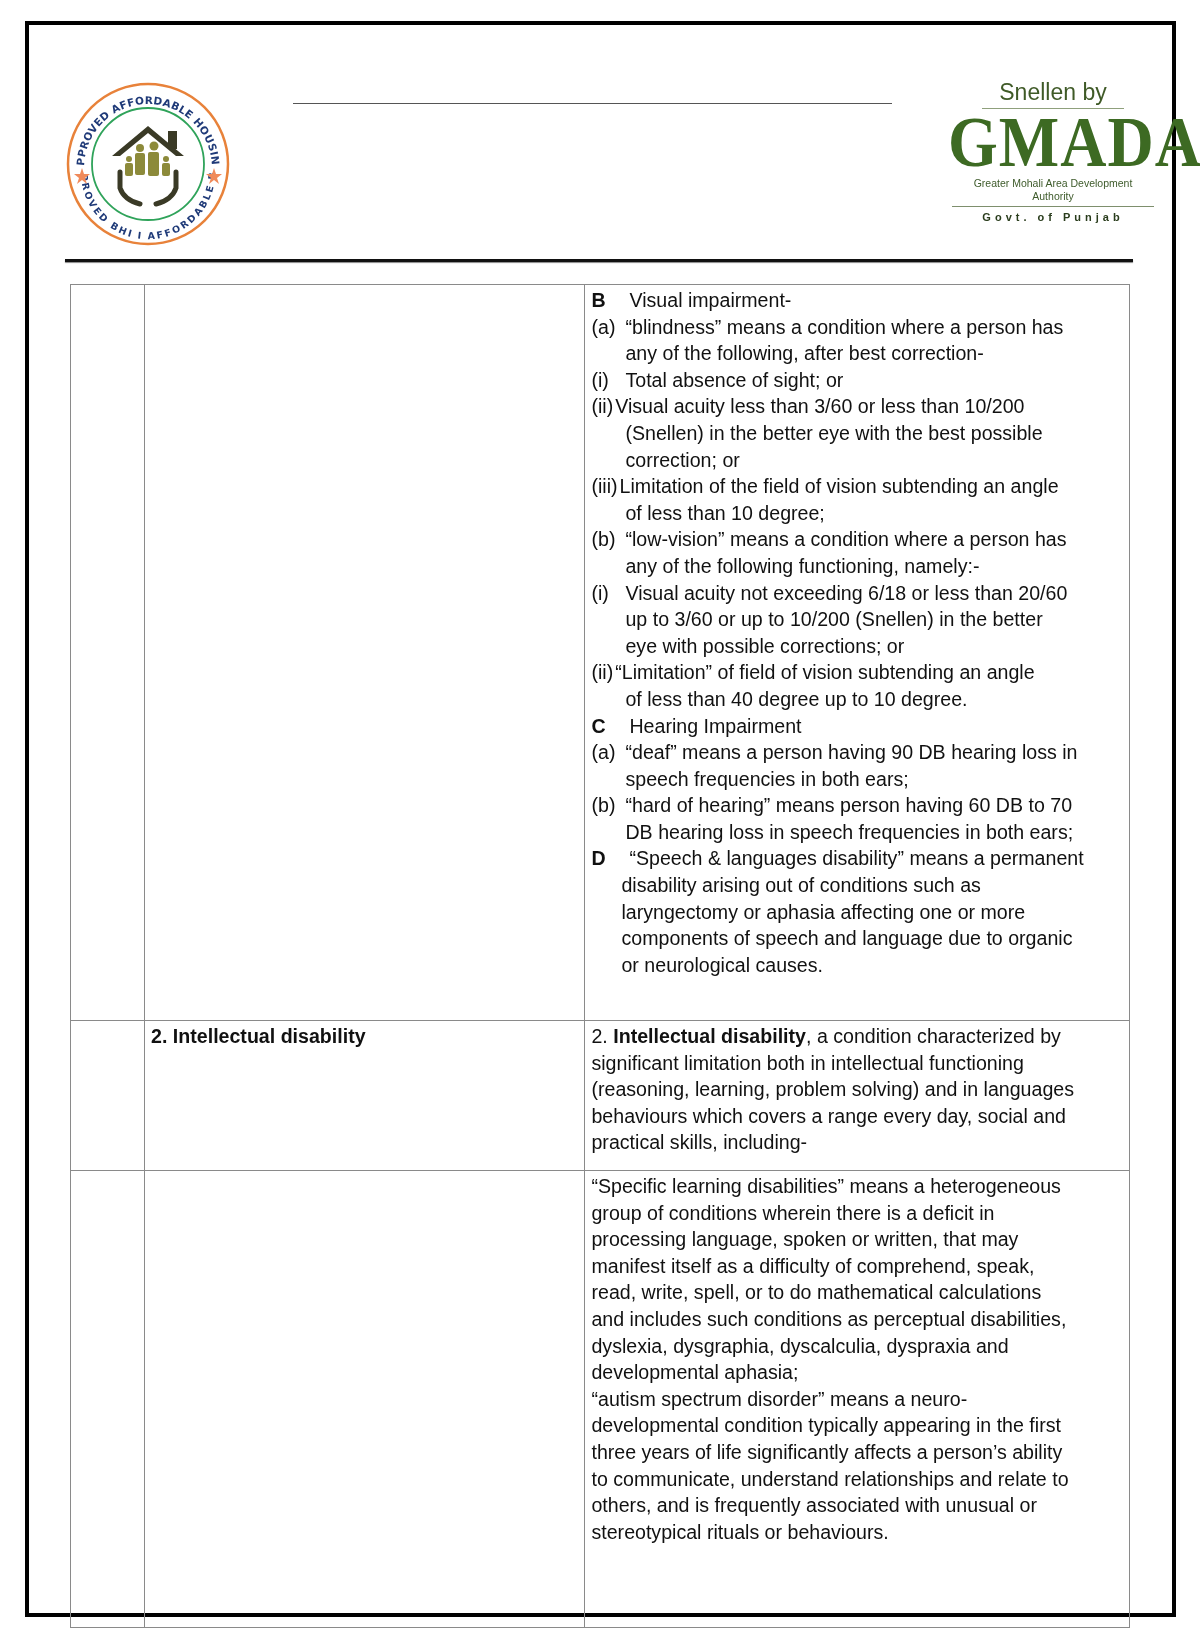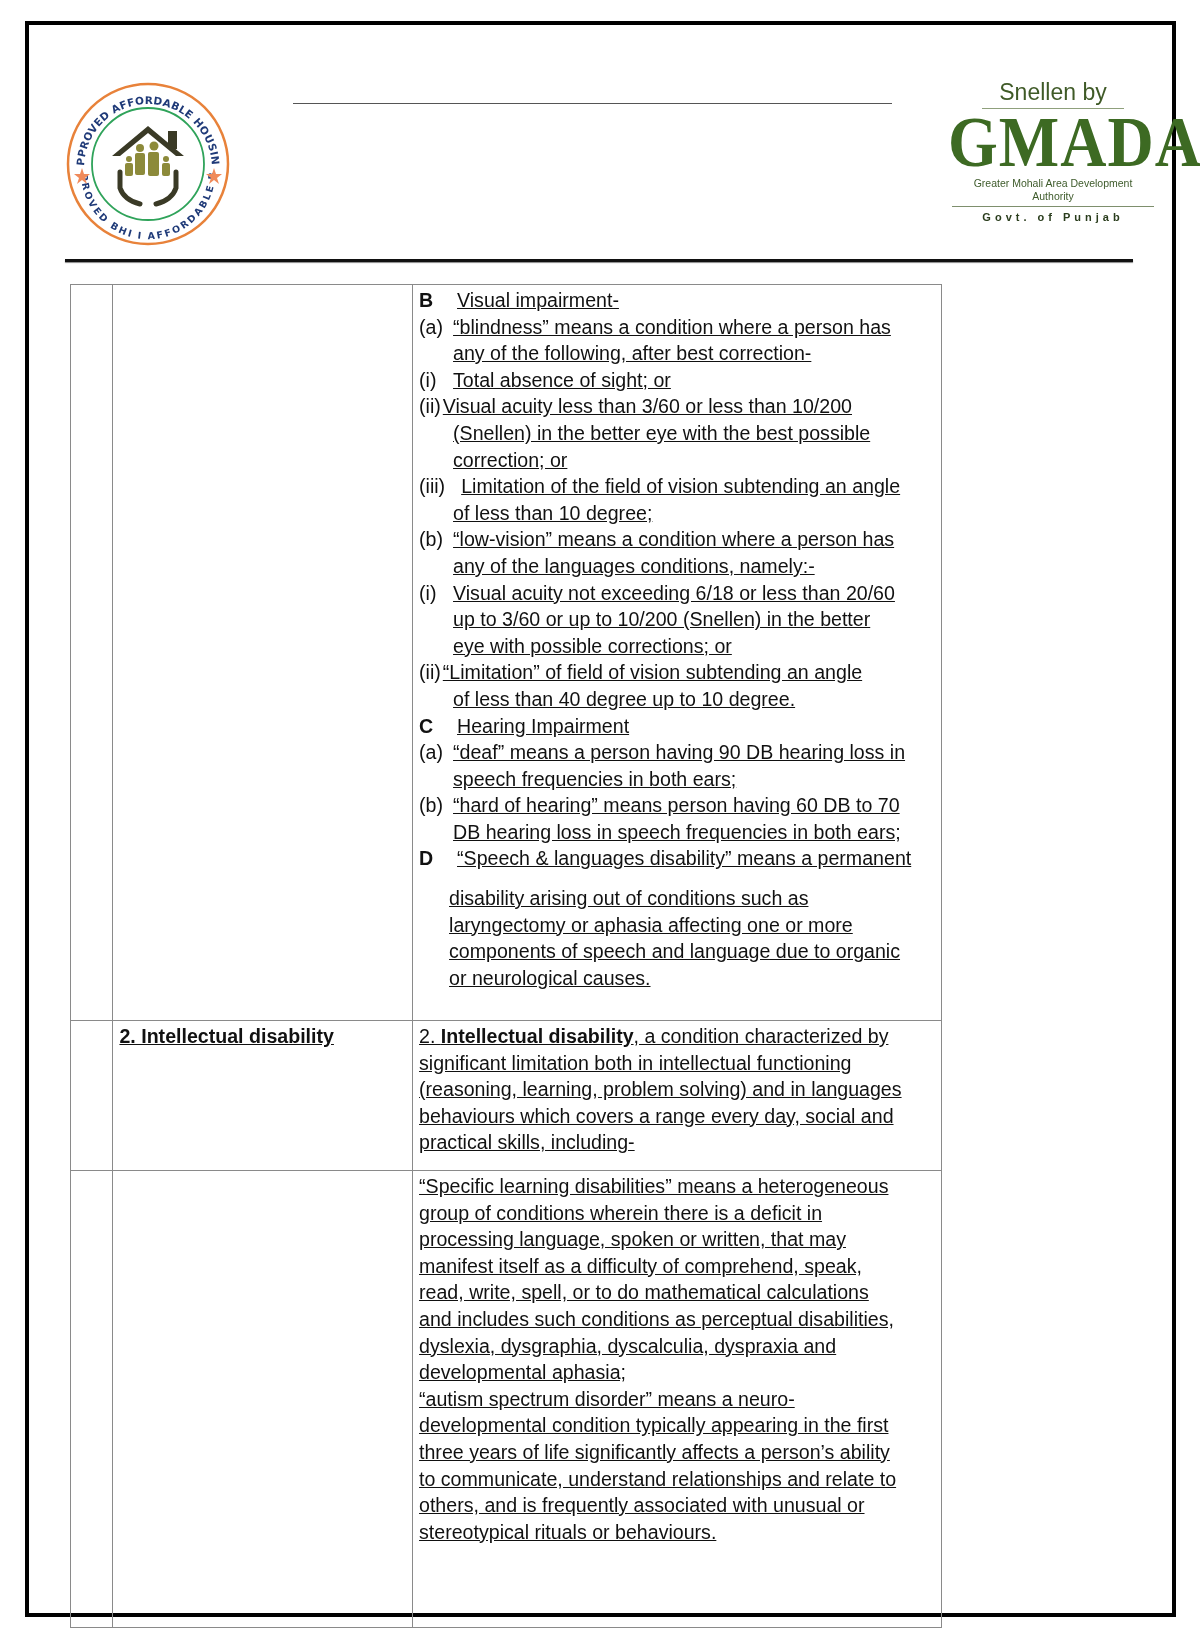--- a/index.html
+++ b/index.html
@@ -17,21 +17,21 @@
   .header-rule { position: absolute; left: 65px; top: 259px; width: 1068px; height: 3px; background: #111; box-shadow: 0 1px 1px #888; }
 
   
   .gm-approved { font-family: "Liberation Sans", sans-serif; font-size: 23px; color: #3f5a27; line-height: 28px; }
   .gm-rule { height: 1px; background: #8fa07c; margin: 2px 34px 0 34px; }
   .gm-main { font-family: "Liberation Serif", serif; font-weight: bold; font-size: 64px; color: #3d6a23; line-height: 66px; letter-spacing: 1px; transform: scaleY(1.12); }
   .gm-sub { font-size: 10.5px; color: #3d5a2a; line-height: 13px; margin-top: 2px; border-bottom: 1px solid #7e8f6d; padding-bottom: 3px; margin-left: 4px; margin-right: 4px; }
   .gm-govt { font-size: 11px; letter-spacing: 4px; color: #2a3d1d; line-height: 16px; margin-top: 2px; font-weight: bold; }
 
   
-  .doc-table { position: absolute; left: 70px; top: 284px; width: 872px; border-collapse: collapse; text-decoration: underline; }
+  .doc-table { position: absolute; left: 70px; top: 284px; width: 1060px; border-collapse: collapse; }
   .doc-table td { border: 1.5px solid #8a8a8a; vertical-align: top; padding: 0; }
   .col-a { width: 74px; }
   .col-b { width: 440px; }
   .col-c { width: 544px; }
   .cell-c { font-family: "Liberation Sans", sans-serif; font-size: 19.6px; line-height: 26.6px; color: #111; padding: 2px 10px 6px 6px !important; }
   .cell-b { font-family: "Liberation Sans", sans-serif; font-size: 19.6px; line-height: 26.6px; padding: 2px 6px 0 6px !important; }
   .line { white-space: nowrap; }
   .lbl-b { display: inline-block; width: 38px; font-weight: bold; }
   .lbl-r { display: inline-block; width: 34px; }
   .bold { font-weight: bold; }
@@ -110,36 +110,36 @@
     <td></td>
     <td class="cell-b"></td>
     <td class="cell-c" id="r1c">
           <div class="line"><span class="lbl-b">B</span><span>Visual impairment-</span></div>
           <div class="line"><span class="lbl-r" style="width: 34px;">(a)</span><span>“blindness” means a condition where a person has</span></div>
           <div class="line" style="padding-left: 34px;"><span>any of the following, after best correction-</span></div>
           <div class="line"><span class="lbl-r" style="width: 34px;">(i)</span><span>Total absence of sight; or</span></div>
           <div class="line"><span class="lbl-r" style="width: auto; margin-right: 2px;">(ii)</span><span>Visual acuity less than 3/60 or less than 10/200</span></div>
           <div class="line" style="padding-left: 34px;"><span>(Snellen) in the better eye with the best possible</span></div>
           <div class="line" style="padding-left: 34px;"><span>correction; or</span></div>
-          <div class="line"><span class="lbl-r" style="width: auto; margin-right: 16px;">(iii)</span><span>Limitation of the field of vision subtending an angle</span></div>
+          <div class="line"><span class="lbl-r" style="width: auto; margin-right: 2px;">(iii)</span><span>Limitation of the field of vision subtending an angle</span></div>
           <div class="line" style="padding-left: 34px;"><span>of less than 10 degree;</span></div>
           <div class="line"><span class="lbl-r" style="width: 34px;">(b)</span><span>“low-vision” means a condition where a person has</span></div>
-          <div class="line" style="padding-left: 34px;"><span>any of the languages conditions, namely:-</span></div>
+          <div class="line" style="padding-left: 34px;"><span>any of the following functioning, namely:-</span></div>
           <div class="line"><span class="lbl-r" style="width: 34px;">(i)</span><span>Visual acuity not exceeding 6/18 or less than 20/60</span></div>
           <div class="line" style="padding-left: 34px;"><span>up to 3/60 or up to 10/200 (Snellen) in the better</span></div>
           <div class="line" style="padding-left: 34px;"><span>eye with possible corrections; or</span></div>
           <div class="line"><span class="lbl-r" style="width: auto; margin-right: 2px;">(ii)</span><span>“Limitation” of field of vision  subtending an angle</span></div>
           <div class="line" style="padding-left: 34px;"><span>of less than 40 degree up to 10 degree.</span></div>
           <div class="line"><span class="lbl-b">C</span><span>Hearing Impairment</span></div>
           <div class="line"><span class="lbl-r" style="width: 34px;">(a)</span><span>“deaf” means a person having 90 DB  hearing loss in</span></div>
           <div class="line" style="padding-left: 34px;"><span>speech frequencies in both ears;</span></div>
           <div class="line"><span class="lbl-r" style="width: 34px;">(b)</span><span>“hard of hearing” means person having 60 DB to 70</span></div>
           <div class="line" style="padding-left: 34px;"><span>DB hearing loss in speech frequencies in both ears;</span></div>
           <div class="line"><span class="lbl-b">D</span><span>“Speech &amp; languages disability” means a permanent</span></div>
-          <div class="line" style="padding-left: 30px; margin-top: 13px;"><span>disability arising out of conditions  such as</span></div>
+          <div class="line" style="padding-left: 30px;"><span>disability arising out of conditions  such as</span></div>
           <div class="line" style="padding-left: 30px;"><span>laryngectomy or aphasia affecting one or more</span></div>
           <div class="line" style="padding-left: 30px;"><span>components of speech and language due to organic</span></div>
           <div class="line" style="padding-left: 30px;"><span>or neurological causes.</span></div>
         </td>
   </tr>
   <tr class="row2">
     <td></td>
     <td class="cell-b bold">2. Intellectual disability</td>
     <td class="cell-c">
       <div class="line"><span>2. </span><span class="bold">Intellectual disability</span><span>, a condition characterized by</span></div>

